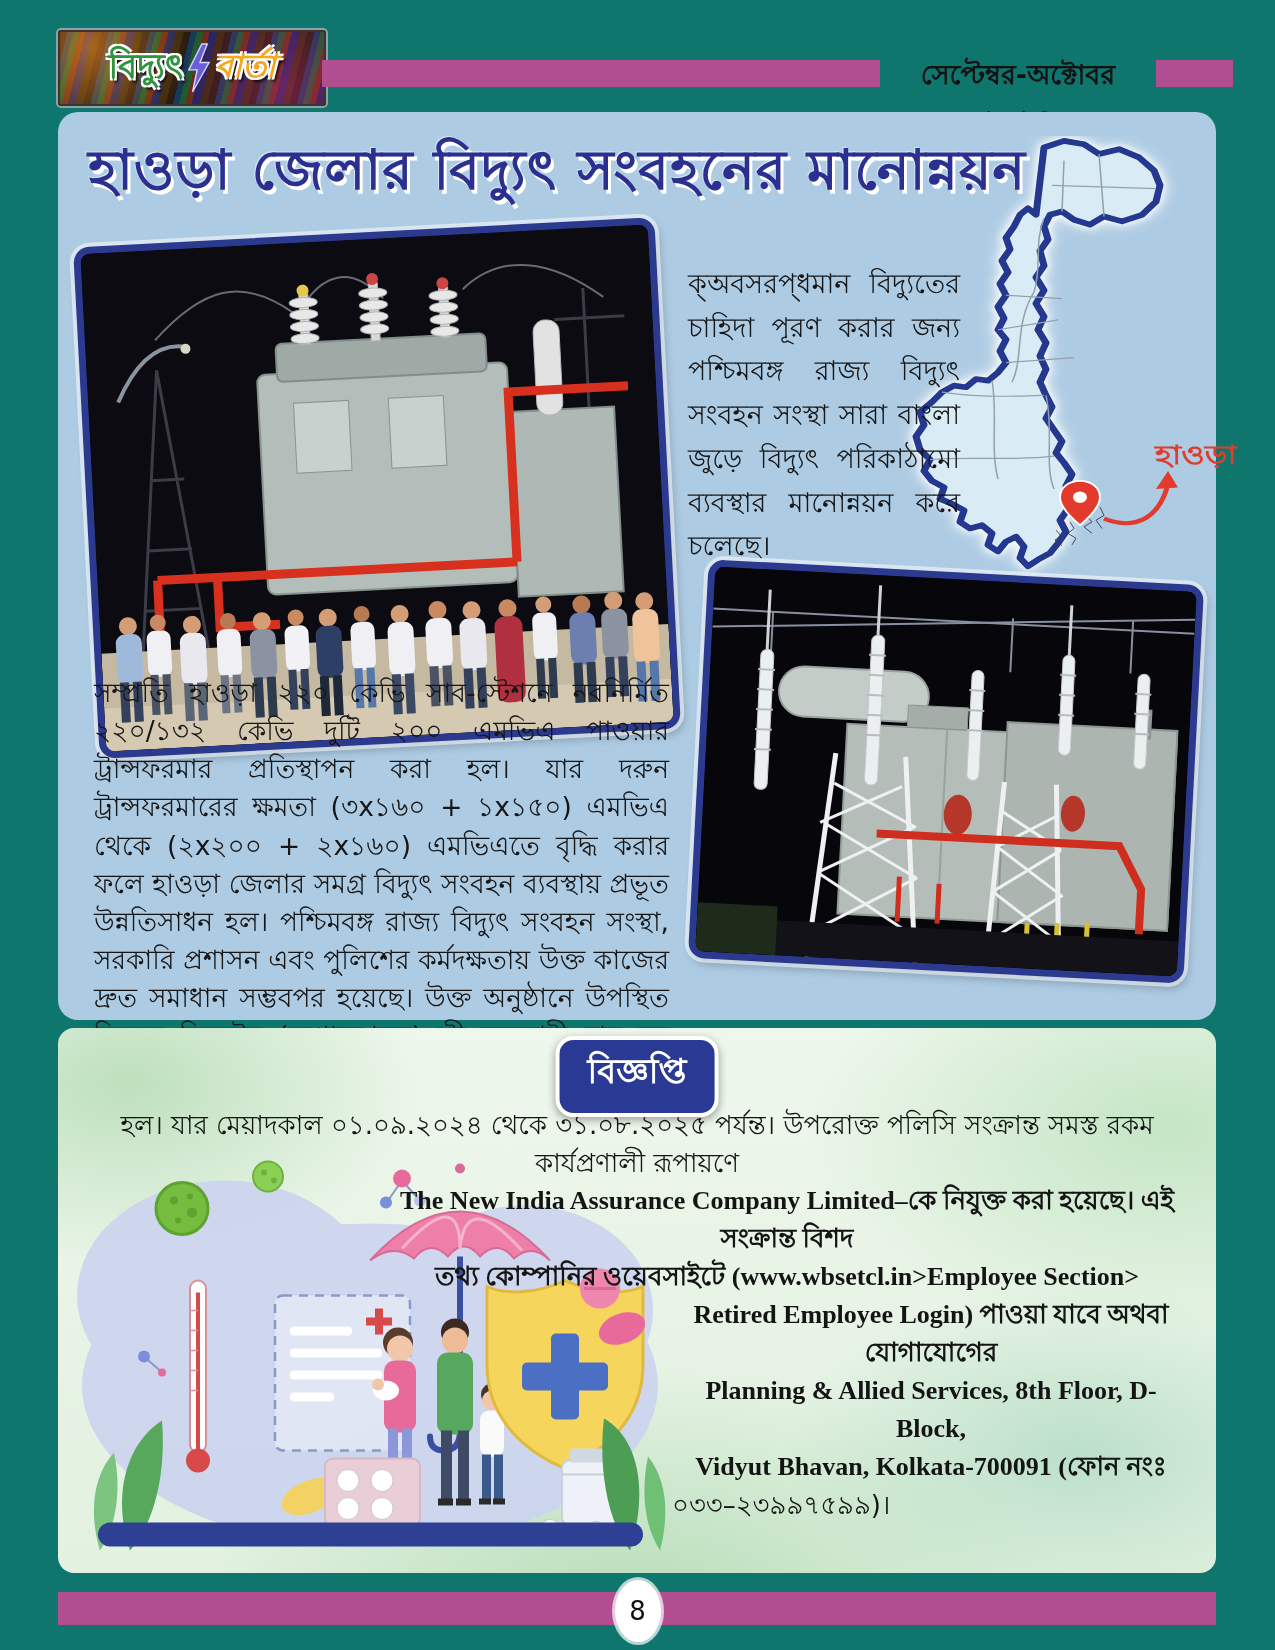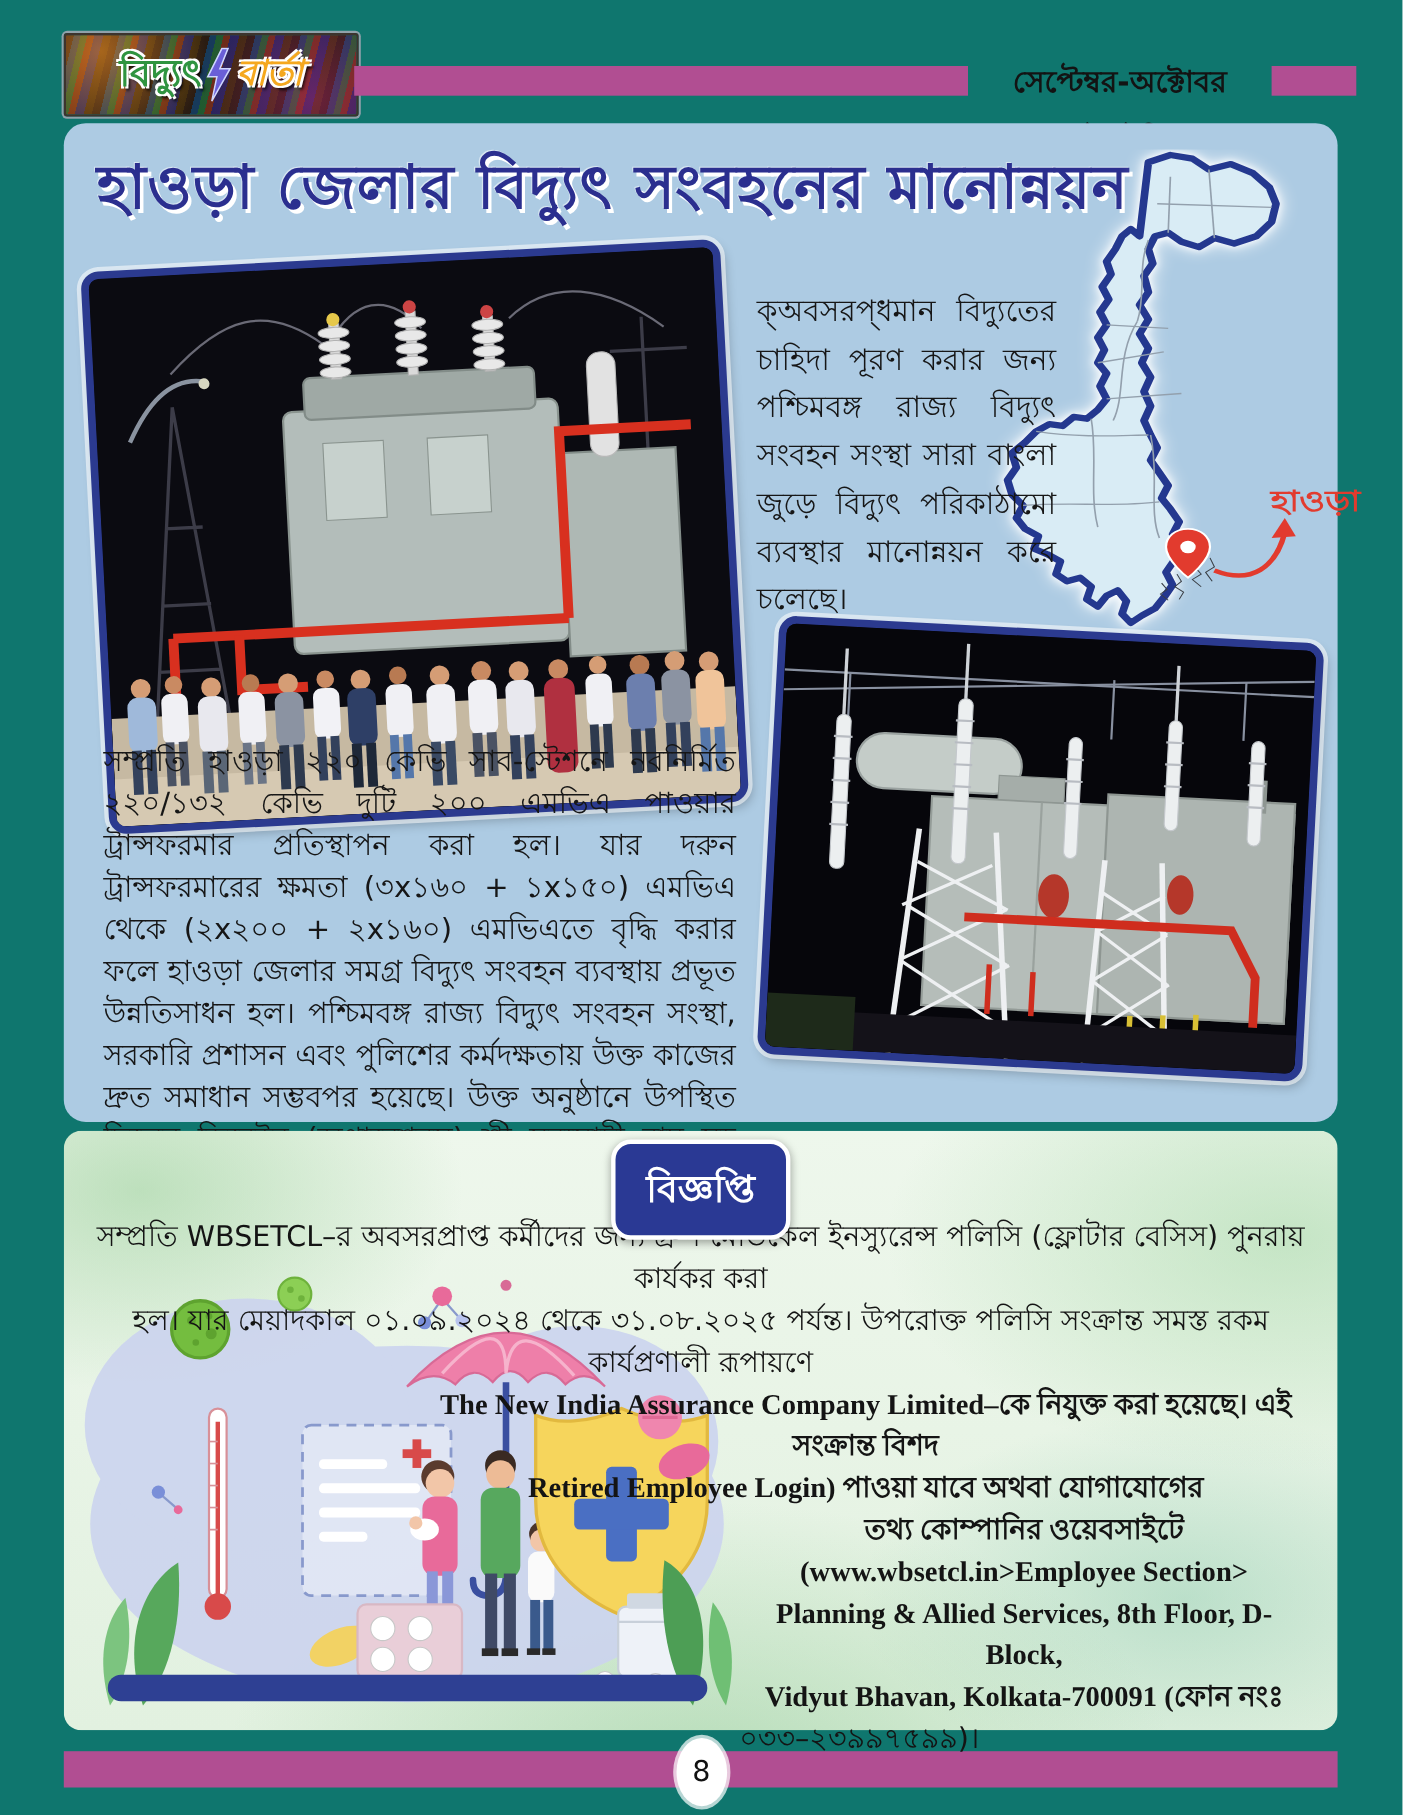--- a/index.html
+++ b/index.html
@@ -39,21 +39,21 @@
         text-align:justify;color:#161616;}
   
   .panel-green{position:absolute;left:58px;top:1028px;width:1158px;height:545px;border-radius:16px;
         background:
           radial-gradient(ellipse 420px 260px at 6% 10%, rgba(150,205,150,.55), transparent 70%),
           radial-gradient(ellipse 520px 300px at 96% 18%, rgba(158,212,160,.5), transparent 70%),
           radial-gradient(ellipse 620px 360px at 50% 108%, rgba(138,200,145,.5), transparent 70%),
           radial-gradient(ellipse 420px 240px at 88% 78%, rgba(125,195,165,.4), transparent 70%),
           linear-gradient(#eef7ec,#e2f1e0);}
   .notice-badge{position:absolute;left:50%;transform:translateX(-50%);top:8px;background:#2a3994;
-        color:#fff;font-size:34px;font-weight:bold;padding:15px 28px 11px;border:4px solid #fff;
+        color:#fff;font-size:34px;font-weight:bold;padding:5px 28px 11px;border:4px solid #fff;
         border-radius:18px;box-shadow:0 3px 8px rgba(0,0,0,.35);z-index:2;}
   .notice-illu{position:absolute;left:12px;top:100px;width:600px;height:430px;z-index:0;}
   .notice-text{position:absolute;left:26px;right:26px;top:78px;bottom:6px;font-size:26px;
         line-height:38px;color:#141414;z-index:1;}
   .nl{text-align:center;}
   .nl.left{text-align:left;padding-left:34px;}
   .nl.eb{font-weight:bold;font-family:"Liberation Serif","DejaVu Serif","DejaVu Sans",serif;}
   .sp1{float:left;clear:left;width:300px;height:114px;}
   .sp2{float:left;clear:left;width:588px;height:266px;}
   
@@ -465,27 +465,26 @@
           <path d="M60,420 C40,360 60,310 92,290 C96,340 86,390 60,420 Z" fill="#57a85c"></path>
           <path d="M30,420 C18,380 24,344 44,322 C52,360 46,396 30,420 Z" fill="#7cc47f"></path>
           <path d="M560,420 C580,356 566,306 534,288 C528,340 538,392 560,420 Z" fill="#4d9e55"></path>
           <path d="M590,420 C600,382 596,348 578,326 C570,366 576,398 590,420 Z" fill="#6fbf74"></path>
         </g>
         <rect x="28" y="392" width="545" height="24" rx="12" fill="#2e4093"></rect>
       </svg>
     </div>
 
     <div class="notice-text">
-      <div class="nl">সম্প্রতি WBSETCL–র অবসরপ্রাপ্ত কর্মীদের জন্য গ্রুপ মেডিকেল ইনস্যুরেন্স পলিসি (ফ্লোটার বেসিস) পুনরায় কার্যকর করা</div>
       <div class="nl">হল। যার মেয়াদকাল ০১.০৯.২০২৪ থেকে ৩১.০৮.২০২৫ পর্যন্ত। উপরোক্ত পলিসি সংক্রান্ত সমস্ত রকম কার্যপ্রণালী রূপায়ণে</div>
       <div class="sp1"></div>
       <div class="sp2"></div>
       <div class="nl eb">The New India Assurance Company Limited–কে নিযুক্ত করা হয়েছে। এই সংক্রান্ত বিশদ</div>
+      <div class="nl eb">তথ্য কোম্পানির ওয়েবসাইটে (www.wbsetcl.in&gt;Employee Section&gt;</div>
       <div class="nl eb">Retired Employee Login) পাওয়া যাবে অথবা যোগাযোগের</div>
-      <div class="nl eb">তথ্য কোম্পানির ওয়েবসাইটে (www.wbsetcl.in&gt;Employee Section&gt;</div>
       <div class="nl eb">Planning &amp; Allied Services, 8th Floor, D-Block,</div>
       <div class="nl eb">Vidyut Bhavan, Kolkata-700091 (ফোন নংঃ</div>
       <div class="nl left">০৩৩–২৩৯৯৭৫৯৯)।</div>
 
     </div>
   </div>
 
   <div class="footer-bar"></div>
   <div class="page-badge">
     <span>8</span>

